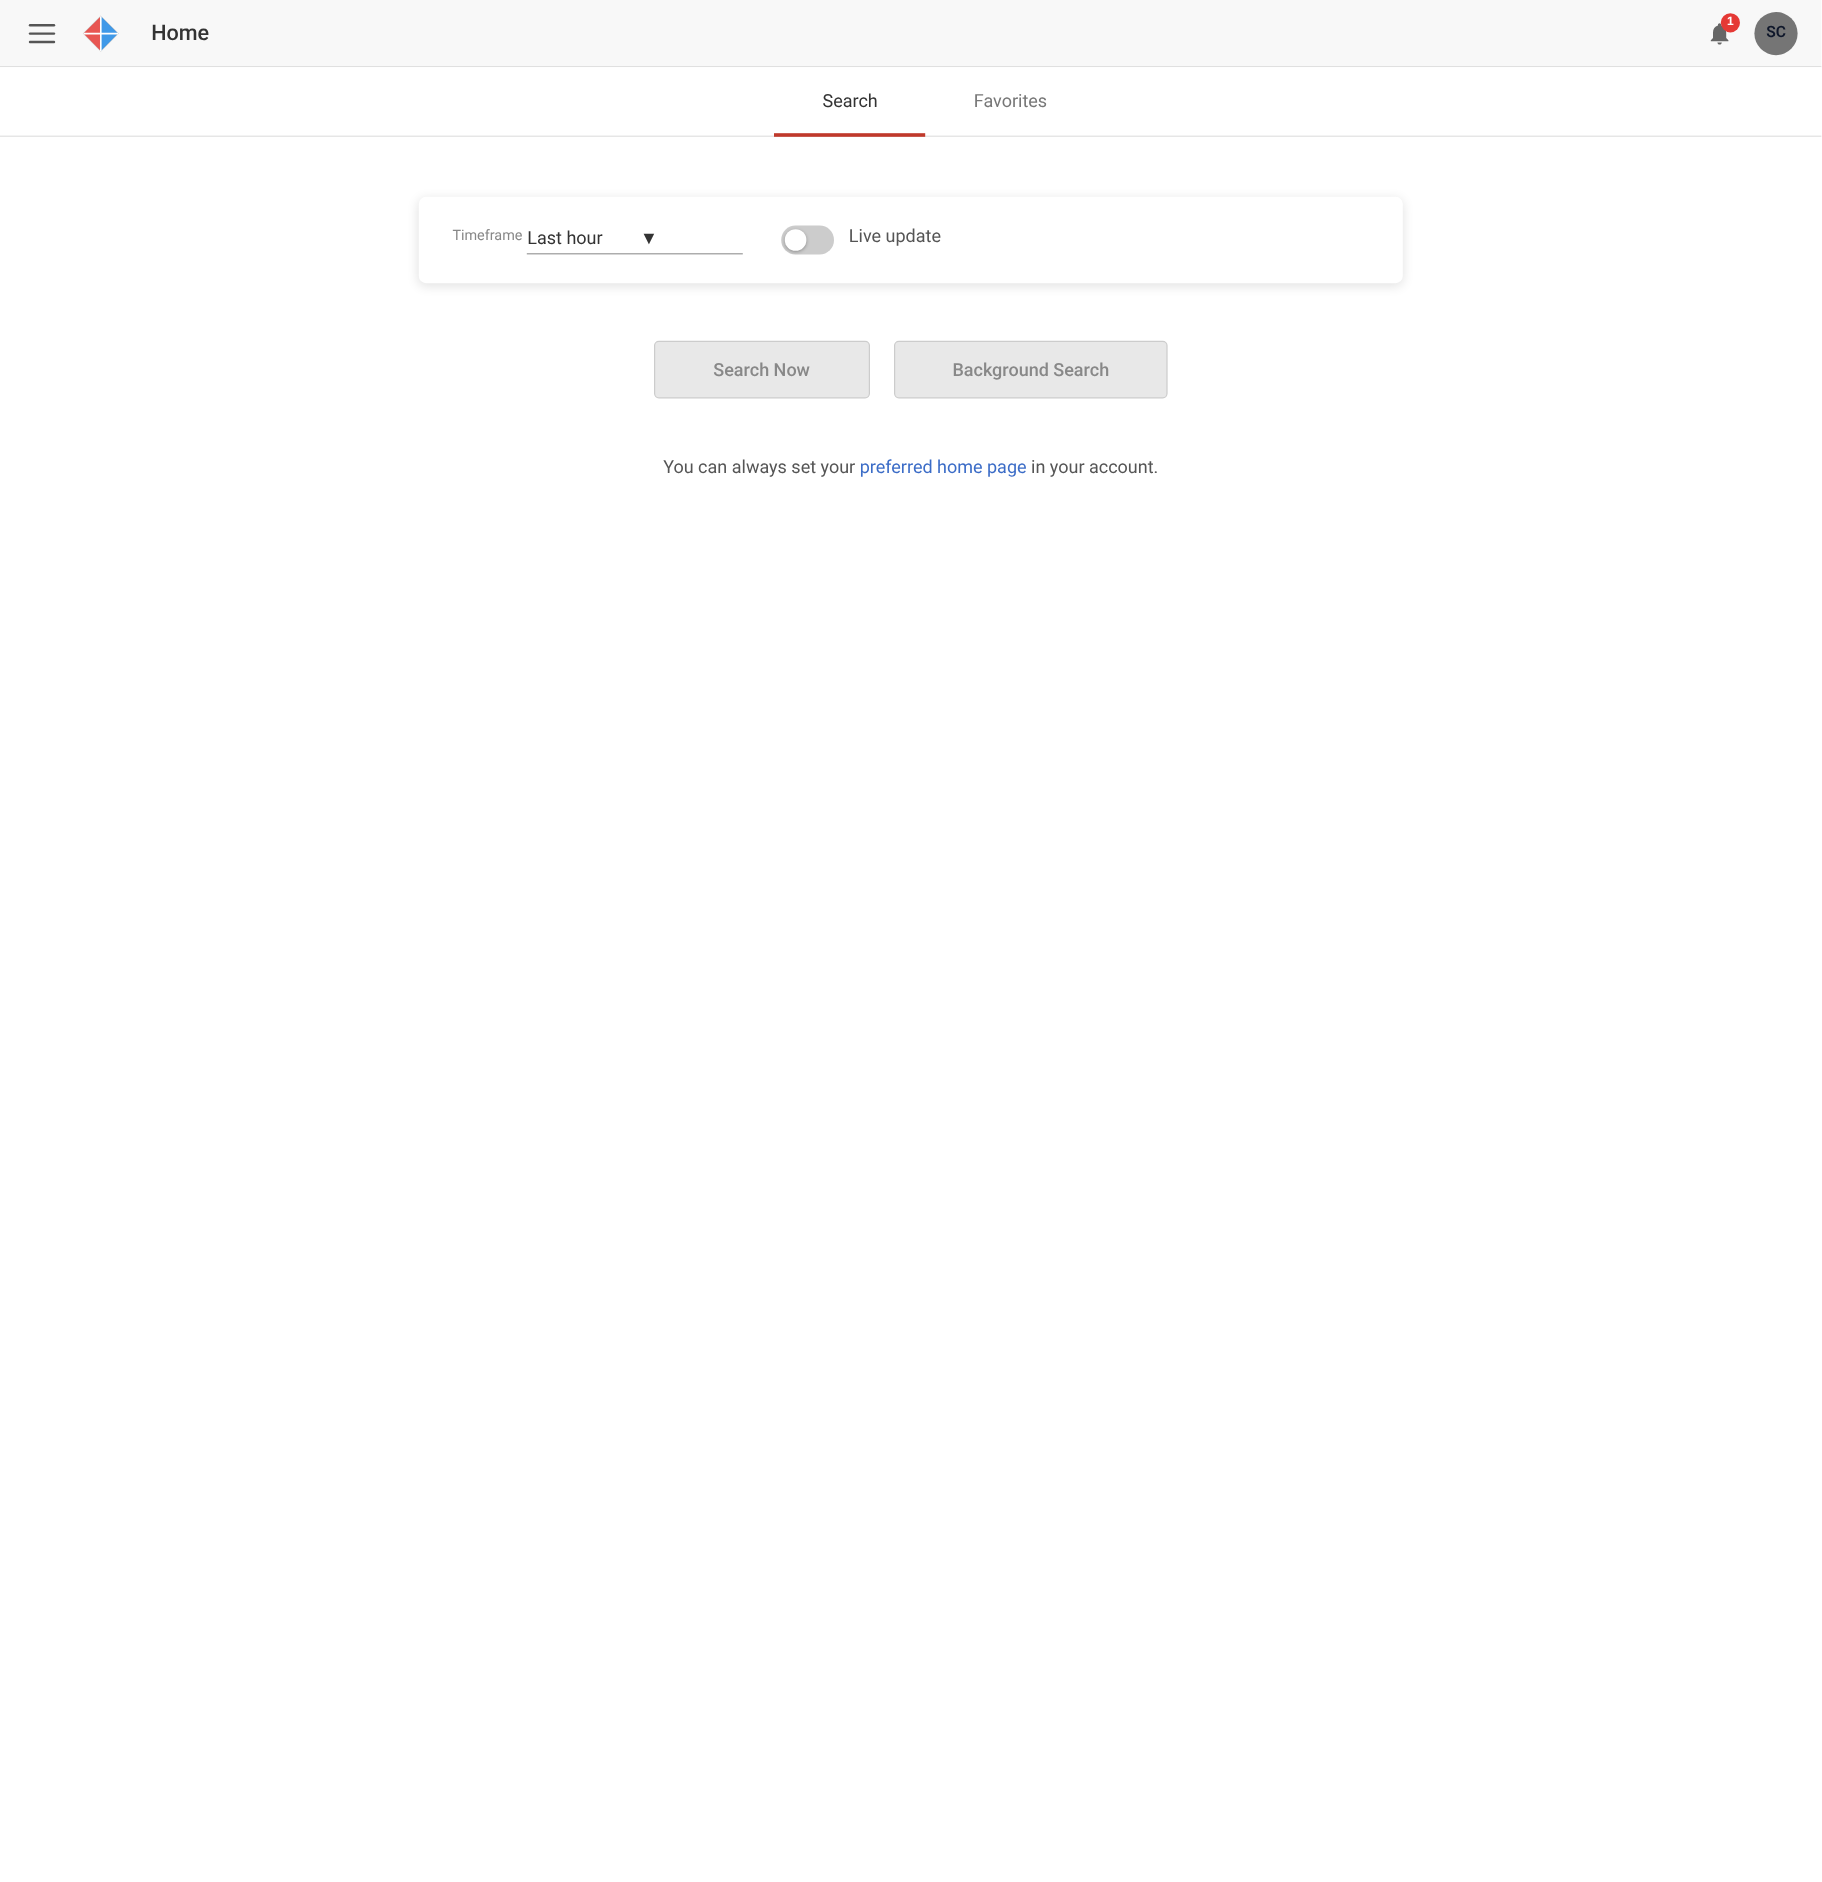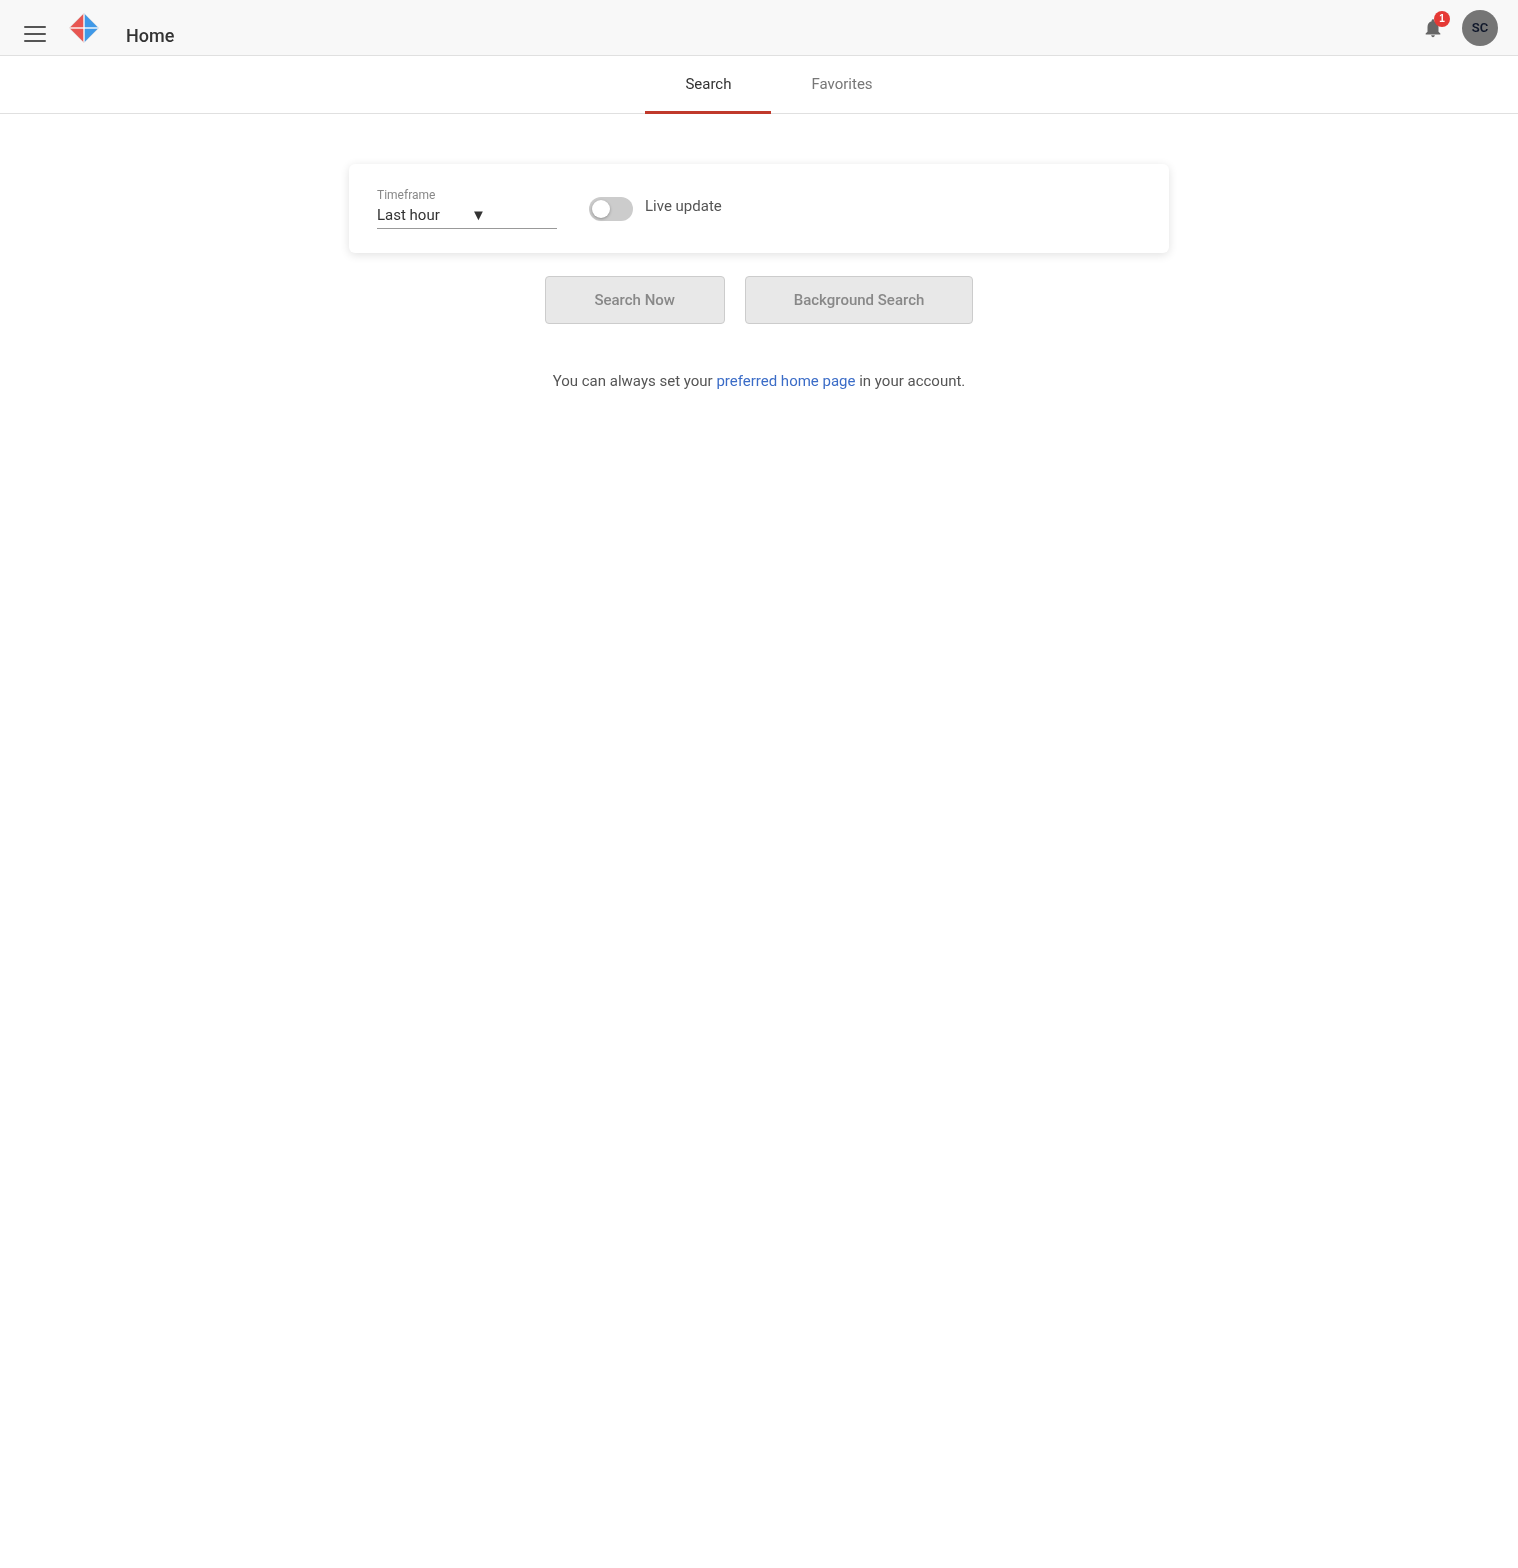--- a/index.html
+++ b/index.html
@@ -22,21 +22,21 @@
       align-items: center;
       justify-content: space-between;
       padding: 0 20px;
       height: 56px;
       background: #f8f8f8;
       border-bottom: 1px solid #e0e0e0;
     }
 
     .header-left {
       display: flex;
-      align-items: flex-end;
+      align-items: center;
       gap: 16px;
     }
 
     .hamburger-icon {
       display: flex;
       flex-direction: column;
       gap: 5px;
       cursor: pointer;
       padding: 4px;
     }
@@ -193,21 +193,21 @@
 
     
     .timeframe-row {
       display: flex;
       align-items: center;
       gap: 32px;
     }
 
     .timeframe-group {
       display: flex;
-      flex-direction: column;
+      flex-direction: row;
       gap: 4px;
     }
 
     .timeframe-label {
       font-size: 12px;
       color: #888;
     }
 
     .timeframe-select {
       display: flex;
@@ -261,21 +261,21 @@
 
     .toggle-label {
       font-size: 15px;
       color: #555;
     }
 
     
     .buttons-row {
       display: flex;
       gap: 20px;
-      margin-top: 23px;
+      margin-top: 48px;
     }
 
     .btn-search-now, .btn-background-search {
       padding: 14px 48px;
       font-size: 15px;
       border-radius: 4px;
       cursor: pointer;
       font-family: inherit;
       font-weight: 500;
       border: 1px solid #ccc;

